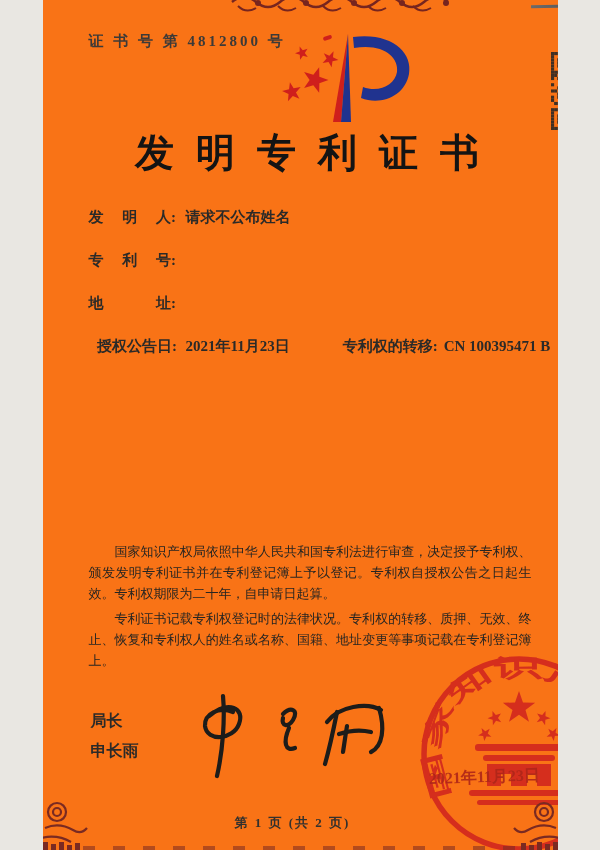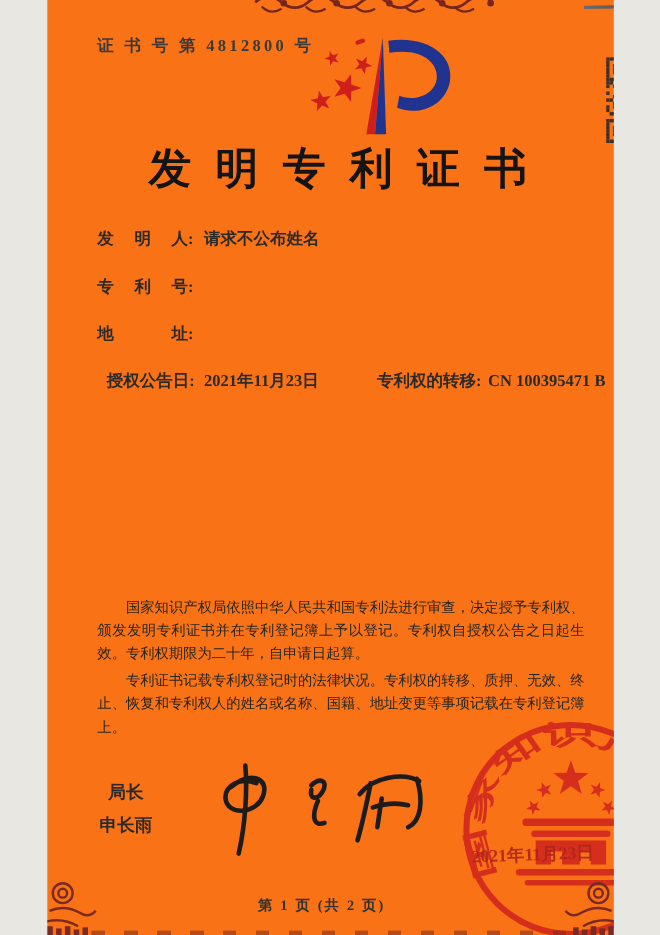--- a/index.html
+++ b/index.html
@@ -35,21 +35,21 @@
   .fvalue{white-space:pre;}
   .grant{display:flex;height:30px;align-items:baseline;text-align:center;}
   .grant .pair2{margin-left:53px;display:flex;align-items:baseline;}
   .grant .flabel2{white-space:pre;margin-right:6px;}
   
   .body-text{position:absolute;left:46px;right:26px;top:496px;
     font-size:13px;line-height:1.62;text-align:justify;color:#262522;margin-top:45px;}
   .body-text p{margin:0 0 4px 0;text-indent:2em;}
   
   .signer{position:absolute;left:48px;top:706px;font-size:16px;font-weight:bold;
-    line-height:30px;color:#2b2a28;text-align:center;}
+    line-height:30px;color:#2b2a28;}
   .sig{position:absolute;left:128px;top:688px;width:250px;height:100px;}
   .sig path{stroke:#1d1c1a;stroke-width:4.2;fill:none;stroke-linecap:round;stroke-linejoin:round;}
   
   .seal{position:absolute;left:368px;top:652px;width:222px;height:200px;}
   
   .footer{position:absolute;left:0;right:15px;bottom:18px;text-align:center;
     font-size:13px;font-weight:bold;color:#33312e;letter-spacing:2px;}
 </style>
 </head>
 <body>

